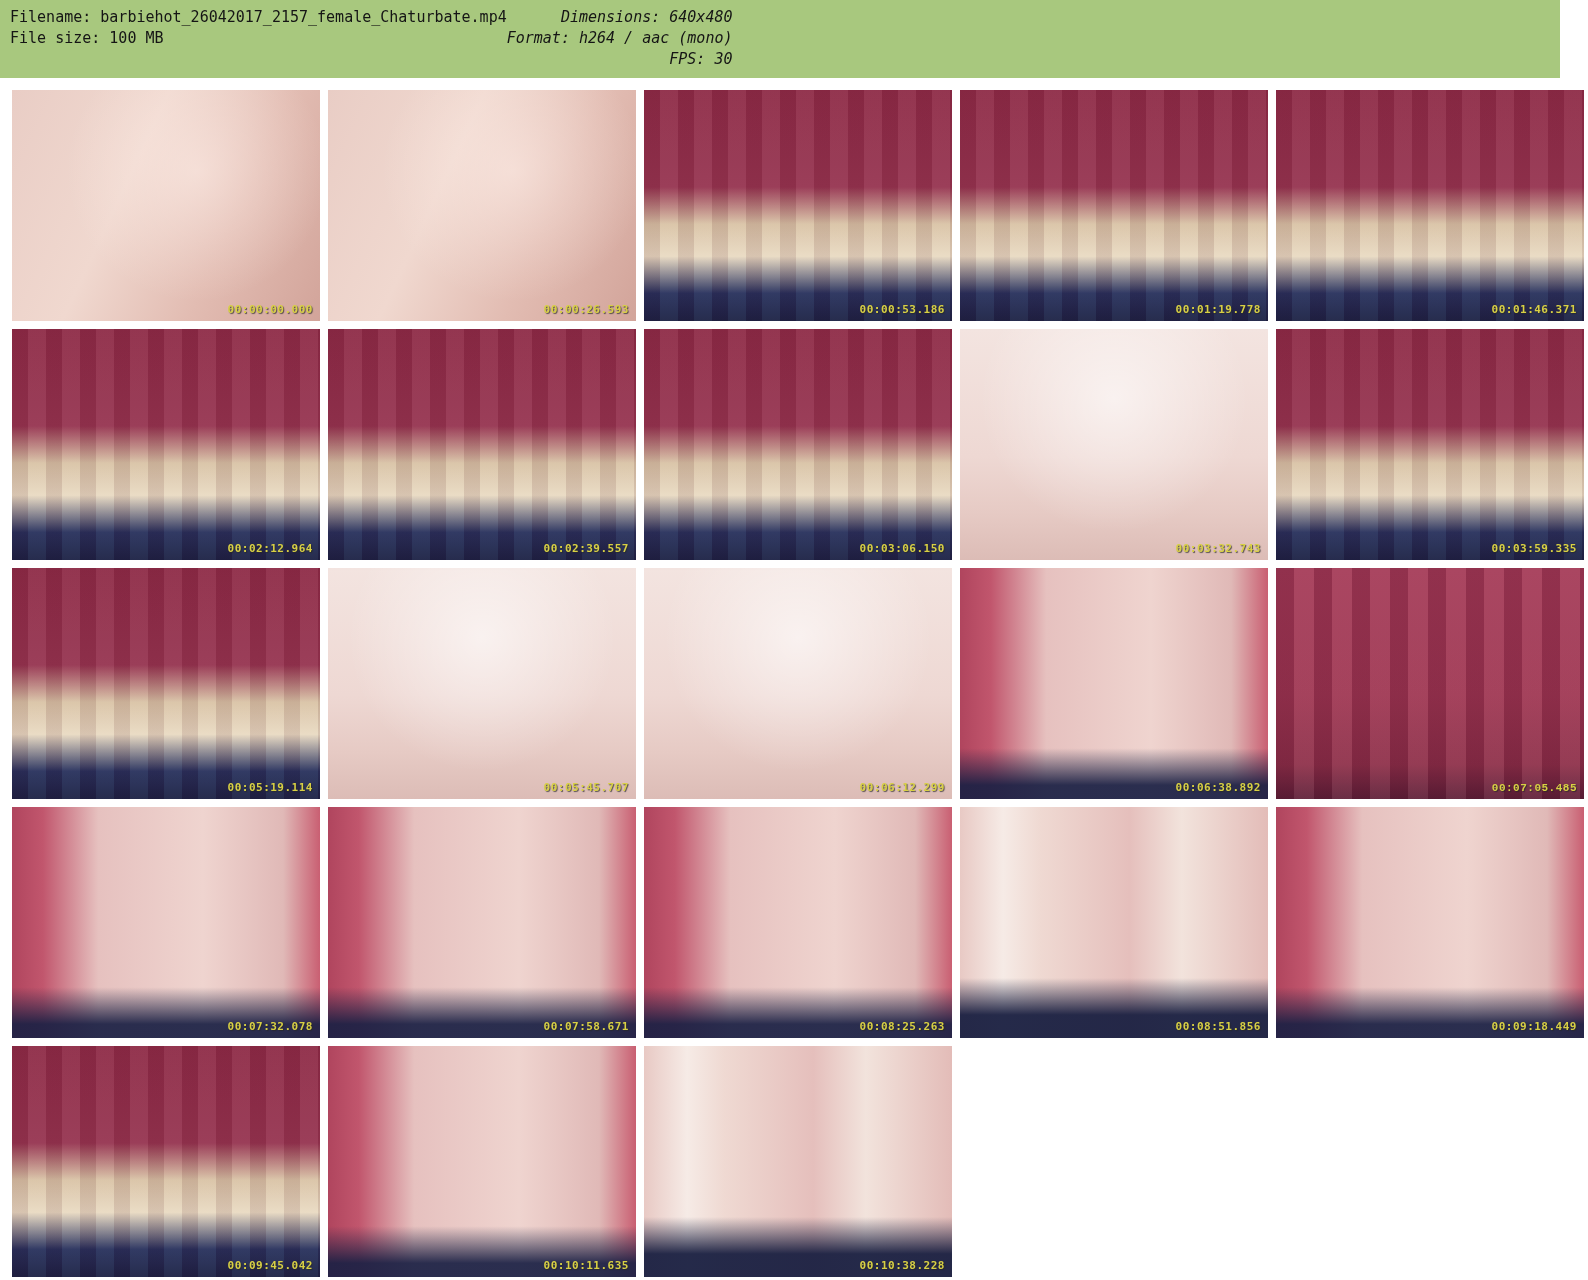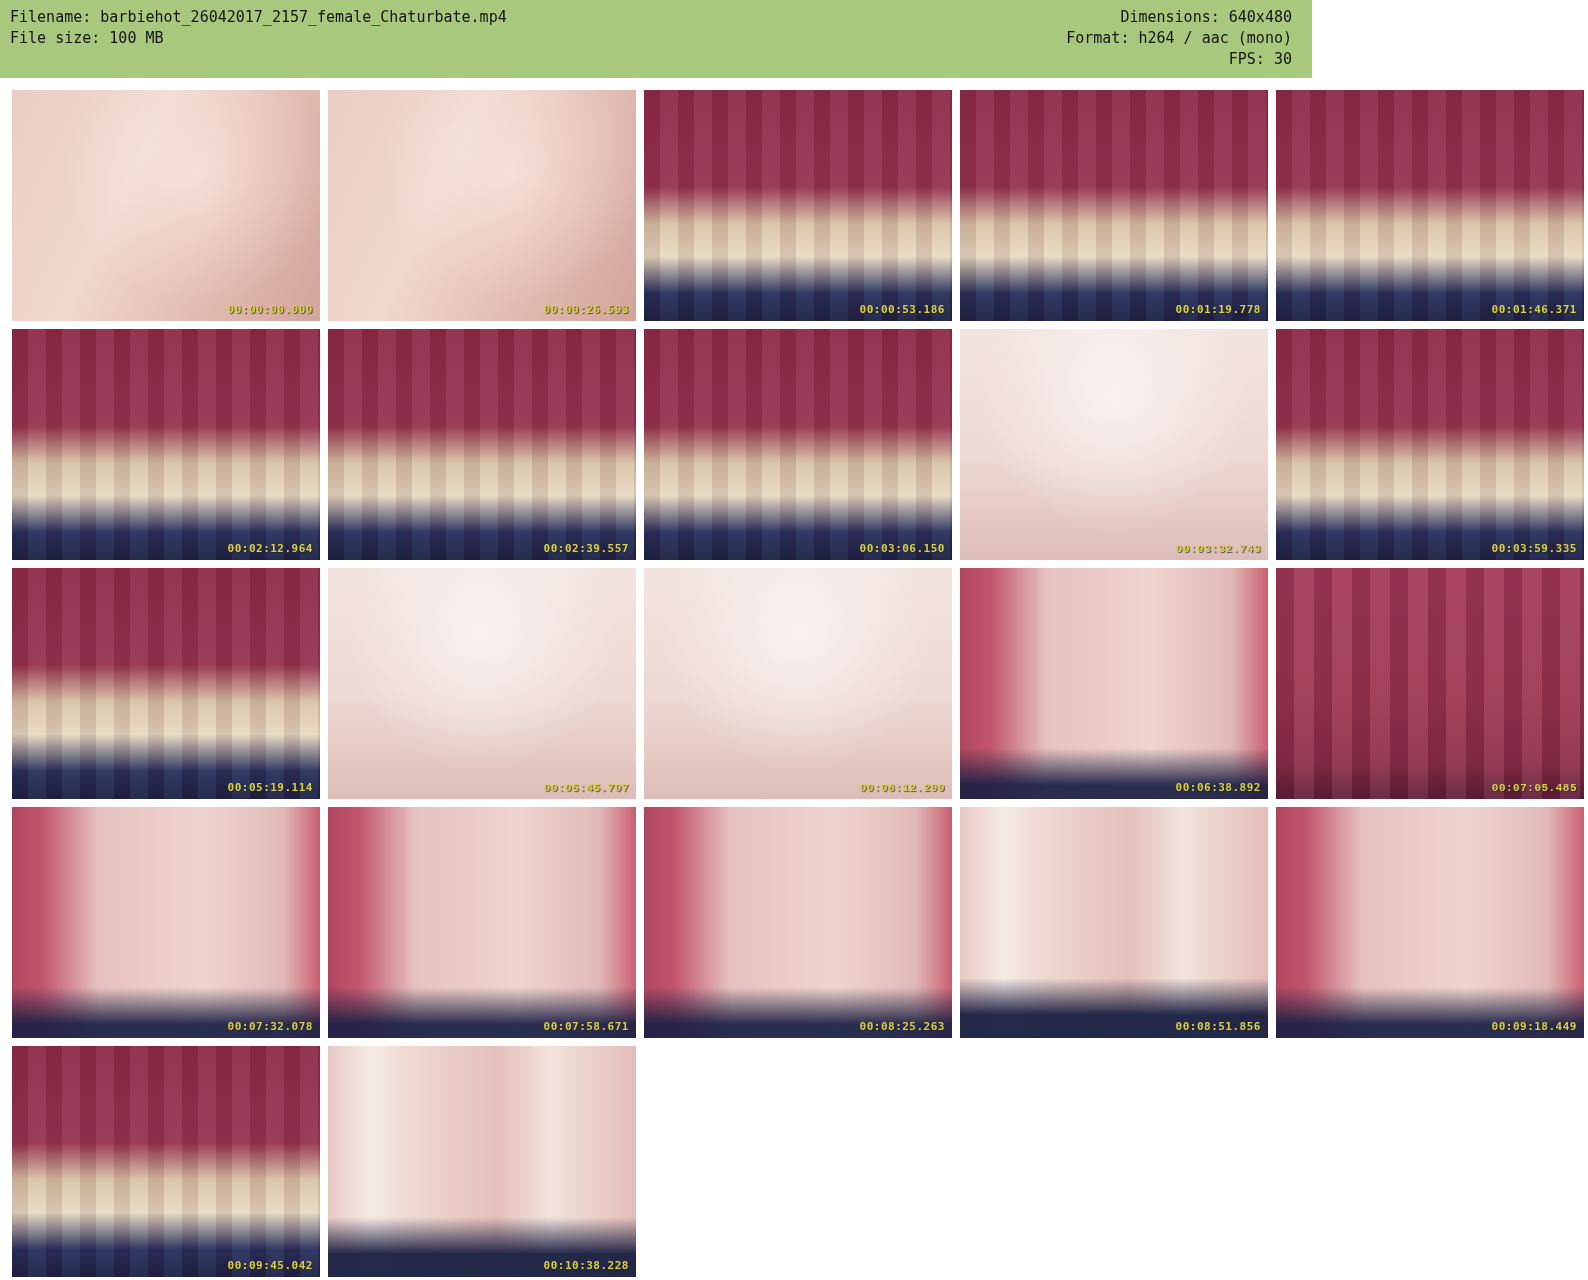--- a/index.html
+++ b/index.html
@@ -5,34 +5,33 @@
   * { box-sizing: border-box; }
   html, body {
     margin: 0; padding: 0;
     width: 1588px; height: 1280px;
     background: #ffffff;
     font-family: "DejaVu Sans Mono", "Liberation Mono", monospace;
   }
 
   
   .header {
-    width: 1312px; height: 78px;
+    width: 1560px; height: 78px;
     background: #a8c87e;
     display: flex;
-    justify-content: space-between;
     padding: 7px 20px 0 10px;
   }
   .header .line {
     margin: 0;
     font-size: 15px;
     line-height: 21px;
     color: #151515;
     white-space: pre;
   }
-  .header-right { text-align: right; }
+  .header-right { text-align: right; font-style: italic; }
 
   
   .grid {
     padding: 12px;
     display: grid;
     grid-template-columns: repeat(5, 308px);
     grid-auto-rows: 231px;
     gap: 8px;
     background: #ffffff;
   }
@@ -74,21 +73,20 @@
   }
   .p-mirror {
     background:
       linear-gradient(180deg, rgba(0,0,0,0) 74%, rgba(24,30,64,0.94) 90%),
       linear-gradient(90deg, #e8c9c4 0%, #f6ebe6 14%, #efd9d2 26%, #e5bfbc 55%, #f2e3dc 72%, #e3bcb8 100%);
   }
   .p-pale {
     background:
       radial-gradient(circle at 50% 30%, rgba(255,255,255,0.6), rgba(255,255,255,0) 60%),
       linear-gradient(180deg, #f3e4e0 0%, #eed8d3 55%, #e6cac4 80%, #dcbcb6 100%);
-    font-family: Liberation Mono, monospace;
   }
 </style>
 </head>
 <body>
 
 <div class="header">
   <div class="header-left">
     <p class="line">Filename: barbiehot_26042017_2157_female_Chaturbate.mp4</p>
     <p class="line">File size: 100 MB</p>
   </div>
@@ -156,16 +154,19 @@
     </div>
     <div class="thumb p-mirror">
       <span class="ts">00:08:51.856</span>
     </div>
     <div class="thumb p-room">
       <span class="ts">00:09:18.449</span>
     </div>
     <div class="thumb p-bed">
       <span class="ts">00:09:45.042</span>
     </div>
+    <div class="thumb p-room">
+      <span class="ts">00:10:11.635</span>
+    </div>
     <div class="thumb p-mirror">
       <span class="ts">00:10:38.228</span>
     </div>
   </div>
 
 </body></html>

